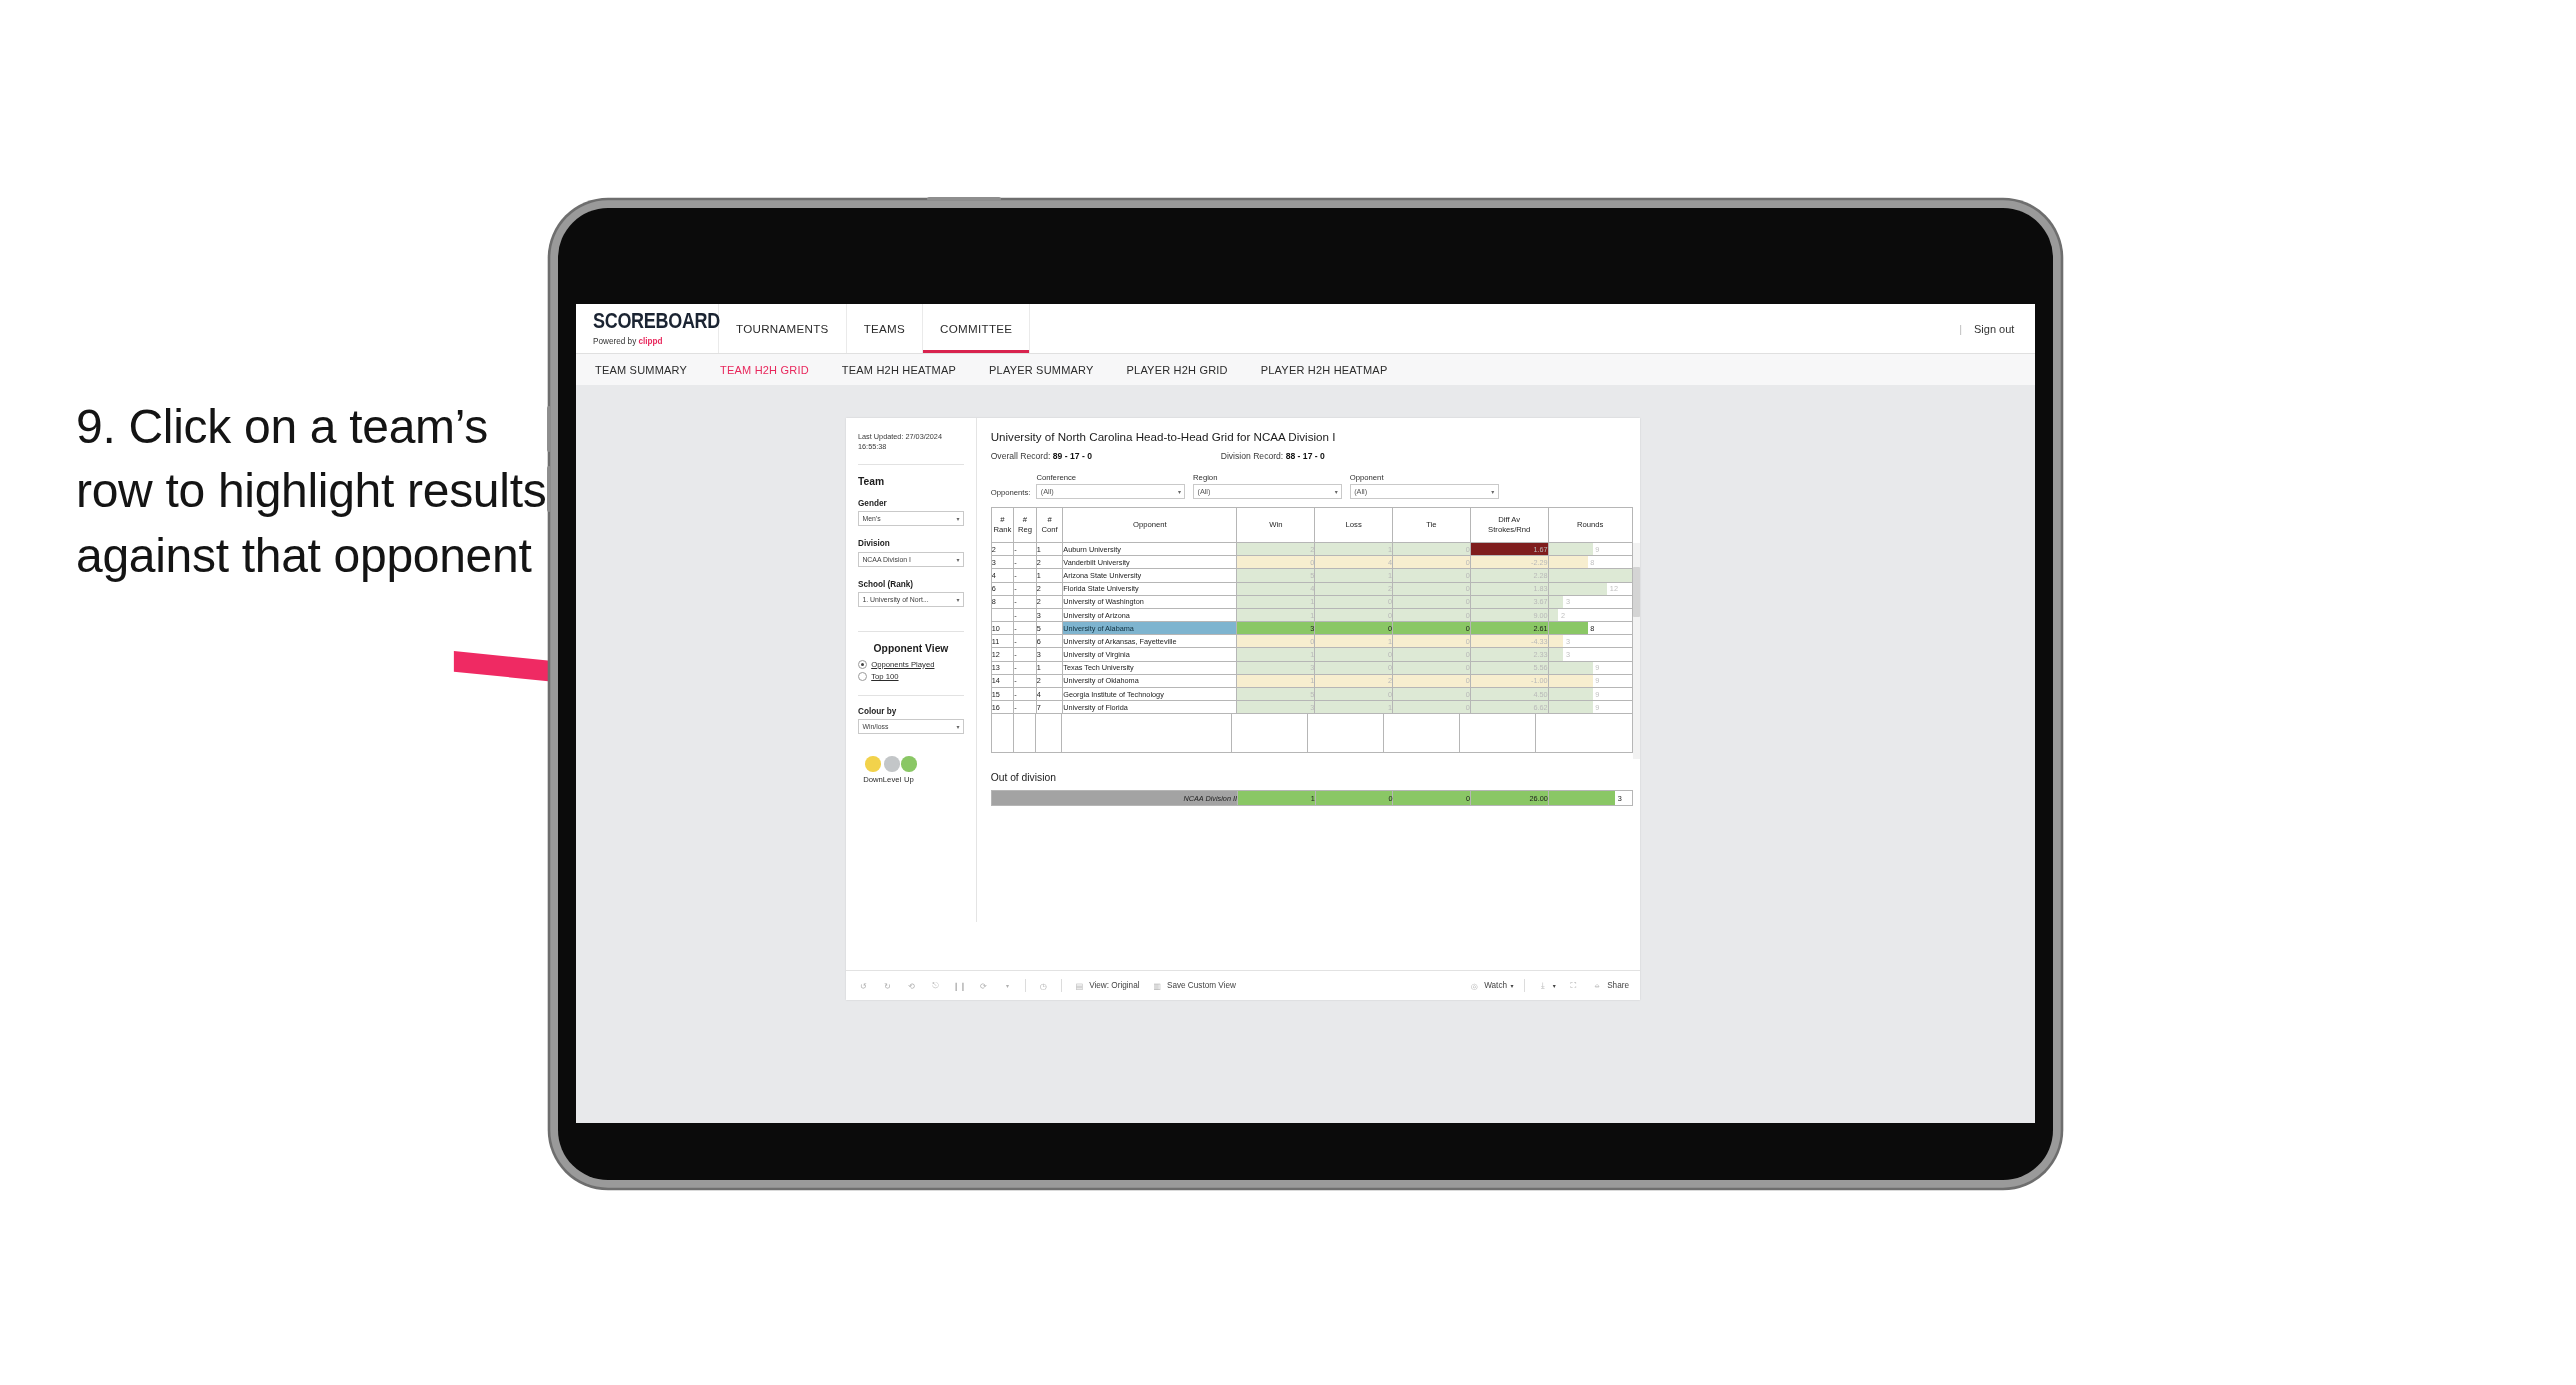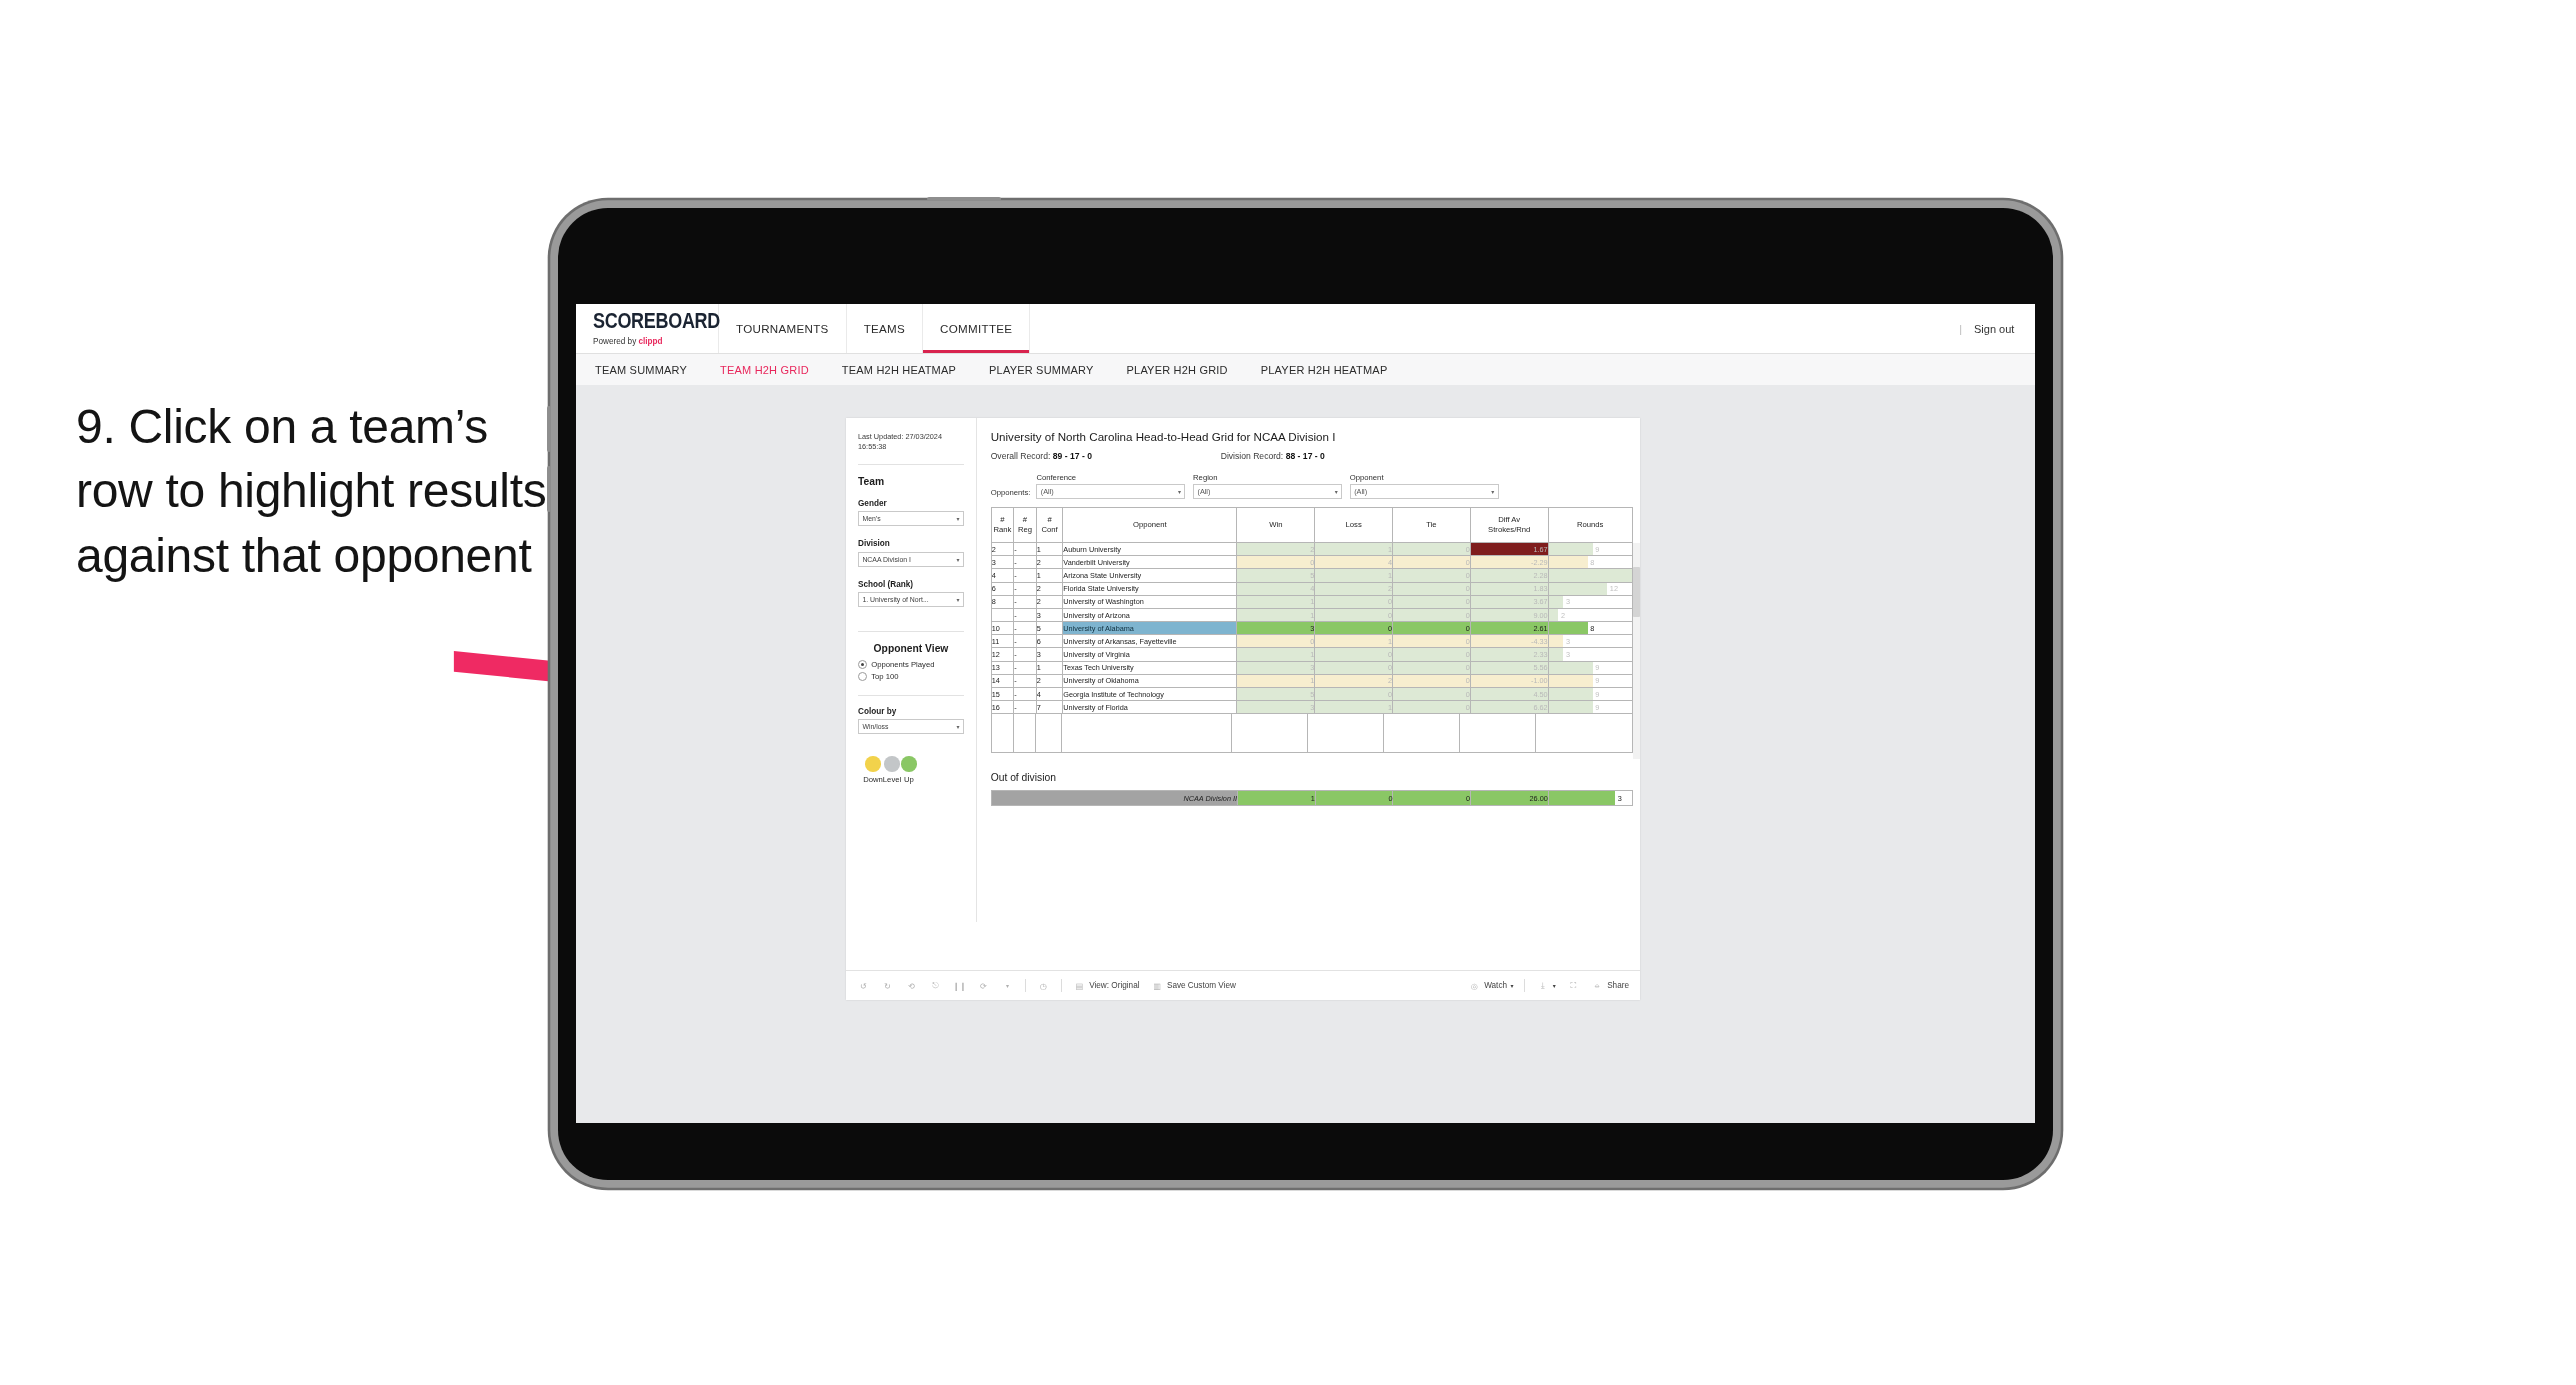--- a/index.html
+++ b/index.html
@@ -70,21 +70,21 @@
   .hr{height:0.9px;background:#e2e2e2;margin:11px 0;}
   .grp-title{font-size:10.3px;font-weight:700;color:#1c1c1c;margin-bottom:12px;}
   .fld-label{font-size:8.2px;font-weight:700;color:#1c1c1c;margin-bottom:3.4px;}
   .select{height:13px;border:0.9px solid #c9c9c9;background:#fff;display:flex;
     align-items:center;padding:0 3.4px;font-size:6.9px;color:#3d3d3d;position:relative;
     cursor:pointer;}
   .select .car{position:absolute;right:3.4px;font-size:6px;color:#666;}
   .spacer{height:13px;}
   .opvw-title{font-size:10.3px;font-weight:700;color:#1c1c1c;text-align:center;margin-bottom:6px;}
   .radio{display:flex;align-items:center;gap:4.3px;font-size:7.7px;color:#2c2c2c;
-         margin-bottom:3.4px;cursor:pointer;}
+         margin-bottom:3.4px;cursor:pointer;text-decoration:underline;}
   .radio .dot{width:6.9px;height:6.9px;border-radius:50%;border:0.9px solid #9a9a9a;
     background:#fff;display:flex;align-items:center;justify-content:center;flex:none;}
   .radio.on .dot:after{content:"";width:3.4px;height:3.4px;border-radius:50%;background:#444;}
   .legend{display:flex;justify-content:flex-start;padding:0 5.2px;margin-top:22px;}
   .legend .li{text-align:center;}
   .legend .cir{width:15.5px;height:15.5px;border-radius:50%;margin:0 auto 3.4px;}
   .legend .lb{font-size:7.7px;color:#2b2b2b;}
 
   
   #viz{flex:1;padding:12px 13.7px 0 13.7px;box-sizing:border-box;min-width:0;}

